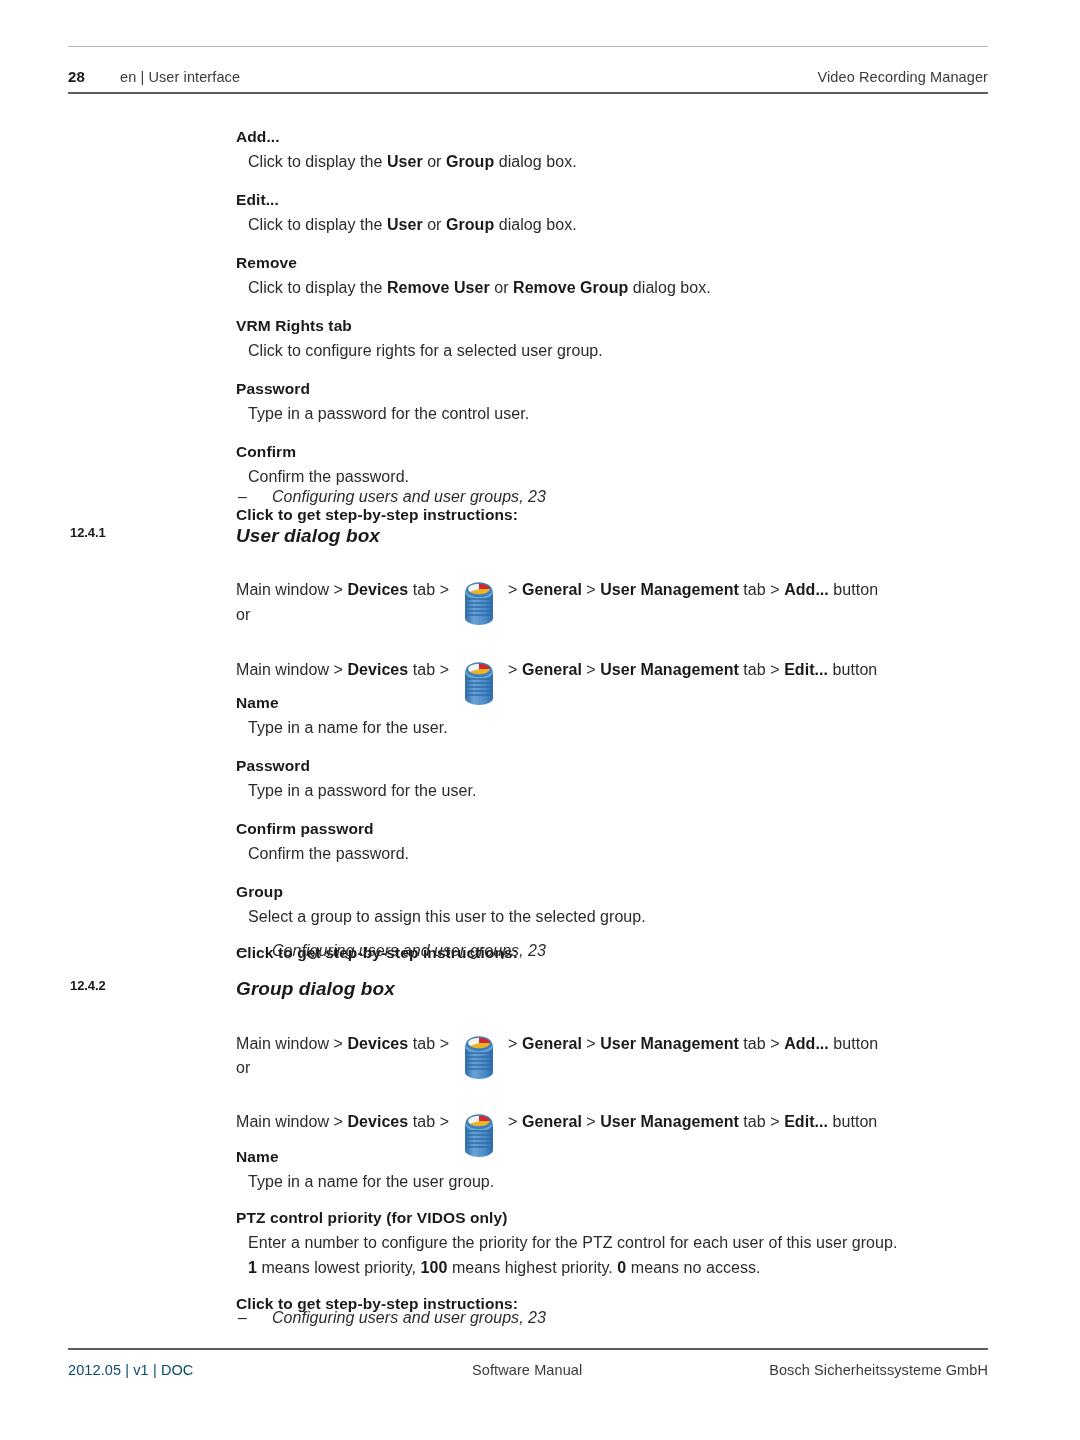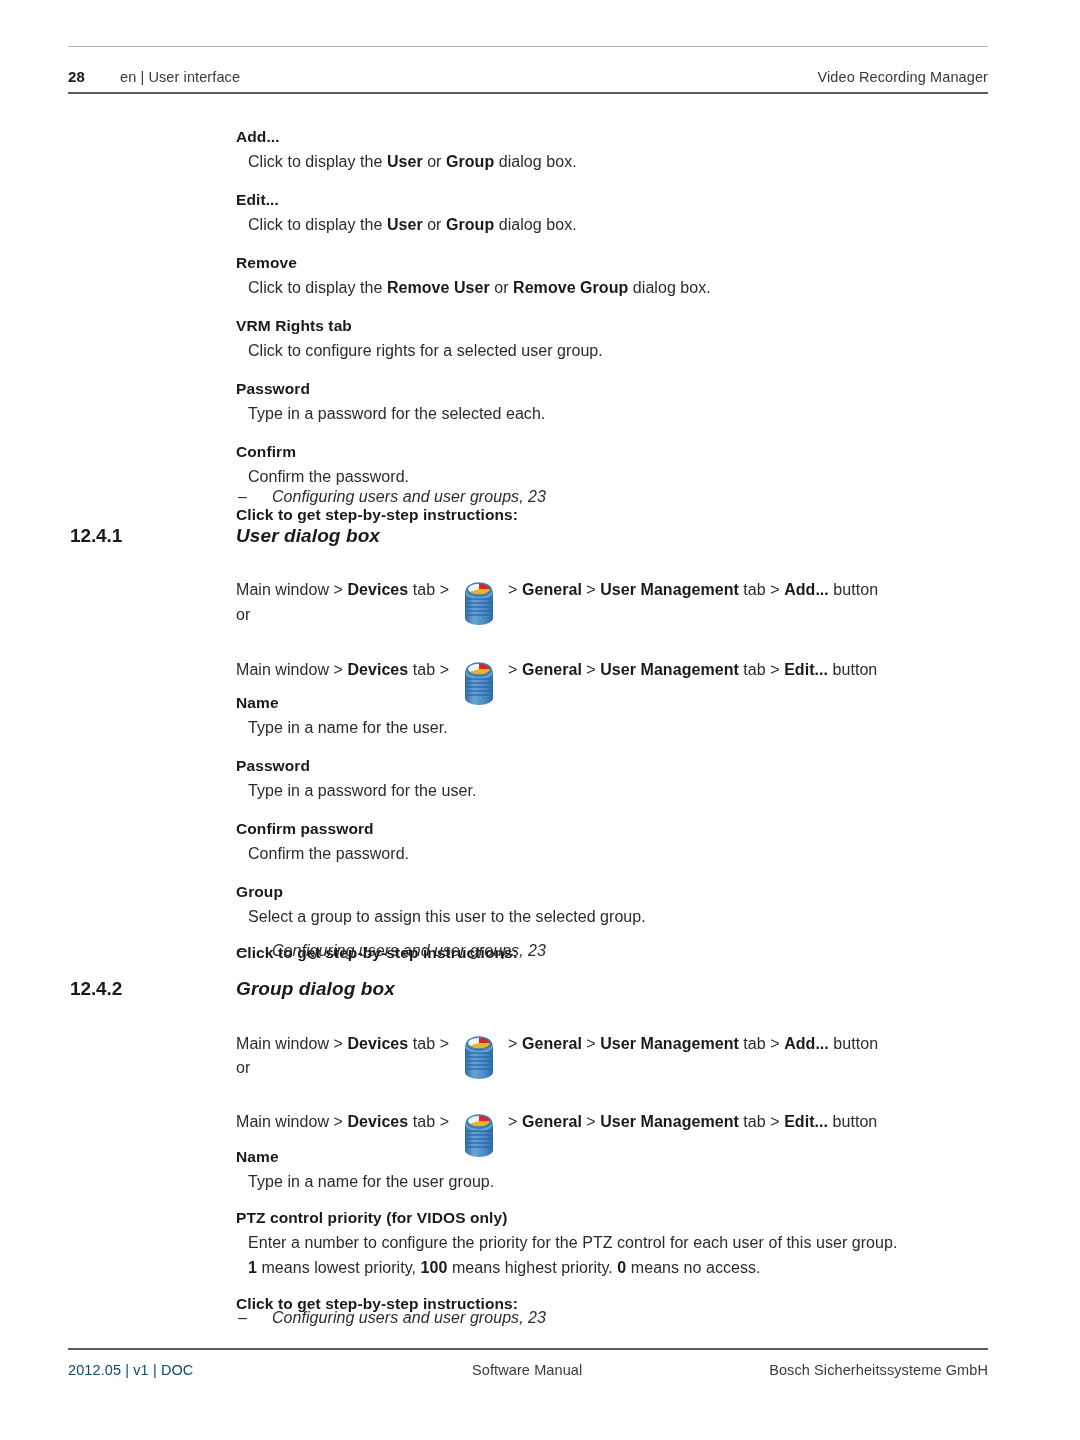--- a/index.html
+++ b/index.html
@@ -81,21 +81,21 @@
     letter-spacing: 0.05px;
     line-height: 25px;
     margin-left: 12px;
   }
   .desc b, .term b { font-weight: bold; color: #1a1a1a; }
 
   
   .sec-num {
     position: absolute;
     left: 70px;
-    font-size: 19px;
+    font-size: 13px;
     font-weight: bold;
     color: #1a1a1a;
     letter-spacing: -0.1px;
   }
   .sec-title {
     position: absolute;
     left: 236px;
     font-size: 19px;
     font-weight: bold;
     color: #1a1a1a;
@@ -202,21 +202,21 @@
     <div class="term">Edit...</div>
     <div class="desc">Click to display the <b>User</b> or <b>Group</b> dialog box.</div>
     <div style="height:13px"></div>
     <div class="term">Remove</div>
     <div class="desc">Click to display the <b>Remove User</b> or <b>Remove Group</b> dialog box.</div>
     <div style="height:13px"></div>
     <div class="term">VRM Rights tab</div>
     <div class="desc">Click to configure rights for a selected user group.</div>
     <div style="height:13px"></div>
     <div class="term">Password</div>
-    <div class="desc">Type in a password for the selected each.</div>
+    <div class="desc">Type in a password for the control user.</div>
     <div style="height:13px"></div>
     <div class="term">Confirm</div>
     <div class="desc">Confirm the password.</div>
     <div style="height:13px"></div>
     <div class="term">Click to get step-by-step instructions:</div>
   </div>
   <div class="xref-dash" style="top:484px;">–</div>
   <div class="xref-text" style="top:484px;">Configuring users and user groups, 23</div>
 
   <div class="sec-num" style="top:525px;">12.4.1</div>

